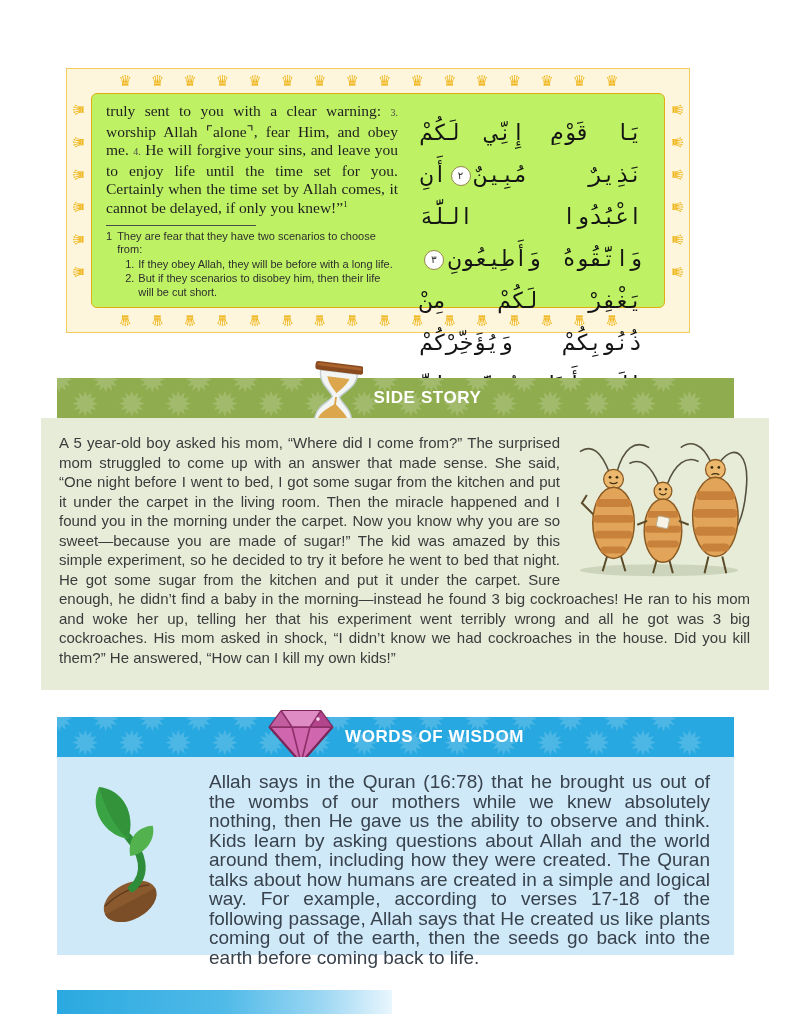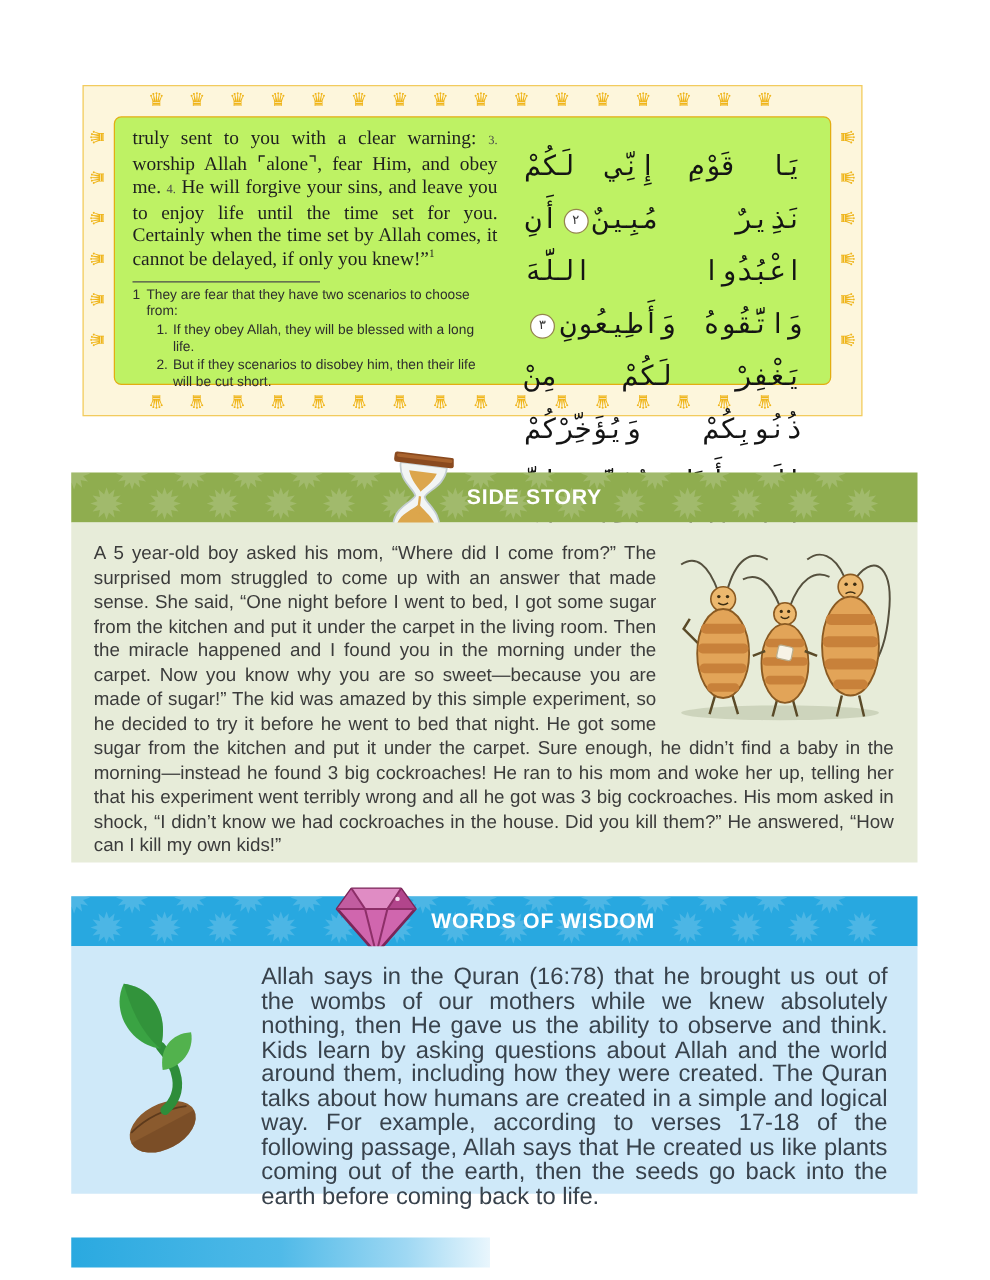--- a/index.html
+++ b/index.html
@@ -45,21 +45,21 @@
        color:rgba(255,255,255,0.17);user-select:none;}
   .pat-r1{top:-15px;left:-12px;}
   .pat-r2{top:9px;left:14px;}
   .banner-content{position:relative;height:100%;display:flex;align-items:center;justify-content:center;}
   .banner-title{font-weight:700;font-size:17px;letter-spacing:0.6px;color:#ffffff;}
   .banner-icon{flex:0 0 auto;}
   .hourglass-wrap{margin:-18px 10px -20px 0;}
   .gem-wrap{margin:-12px 10px -16px 0;}
 
   
-  .story-body{position:absolute;left:57px;top:418px;width:677px;height:272px;background:#e7ecd9;
+  .story-body{position:absolute;left:41px;top:418px;width:728px;height:272px;background:#e7ecd9;
         box-sizing:border-box;padding:15px 19px 12px 18px;font-size:15px;line-height:19.5px;
         color:#3b3b3b;text-align:justify;}
   .roaches{float:right;width:178px;height:150px;margin:-4px 0 4px 12px;}
 
   
   .wisdom-body{position:absolute;left:57px;top:757px;width:677px;height:198px;background:#cfe9f9;
         box-sizing:border-box;padding:15px 24px 12px 20px;display:flex;gap:20px;}
   .sprout-wrap{flex:0 0 112px;display:flex;align-items:flex-start;justify-content:center;padding-top:4px;}
   .wisdom-text{flex:1;margin:0;font-size:19px;line-height:19.5px;color:#38424c;text-align:justify;}
 
@@ -82,21 +82,21 @@
       <div class="col-en">
         <p class="trans"><span>truly sent to you with a clear warning: </span><span class="vnum">3.</span><span> worship Allah ⌜alone⌝, fear Him, and obey me. </span><span class="vnum">4.</span><span> He will forgive your sins, and leave you to enjoy life until the time set for you. Certainly when the time set by Allah comes, it cannot be delayed, if only you knew!”</span><span class="fnref">1</span></p>
         <div class="fnrule"></div>
         <div class="footnote">
           <span>1</span>
           <div class="fn-body">
             <div>They are fear that they have two scenarios to choose from:</div>
             <div class="fn-items">
               <div class="fn-item">
                 <span>1.</span>
-                <span>If they obey Allah, they will be blessed with a long life.</span>
+                <span>If they obey Allah, they will be before with a long life.</span>
               </div>
               <div class="fn-item">
                 <span>2.</span>
                 <span>But if they scenarios to disobey him, then their life will be cut short.</span>
               </div>
             </div>
           </div>
         </div>
       </div>
 

